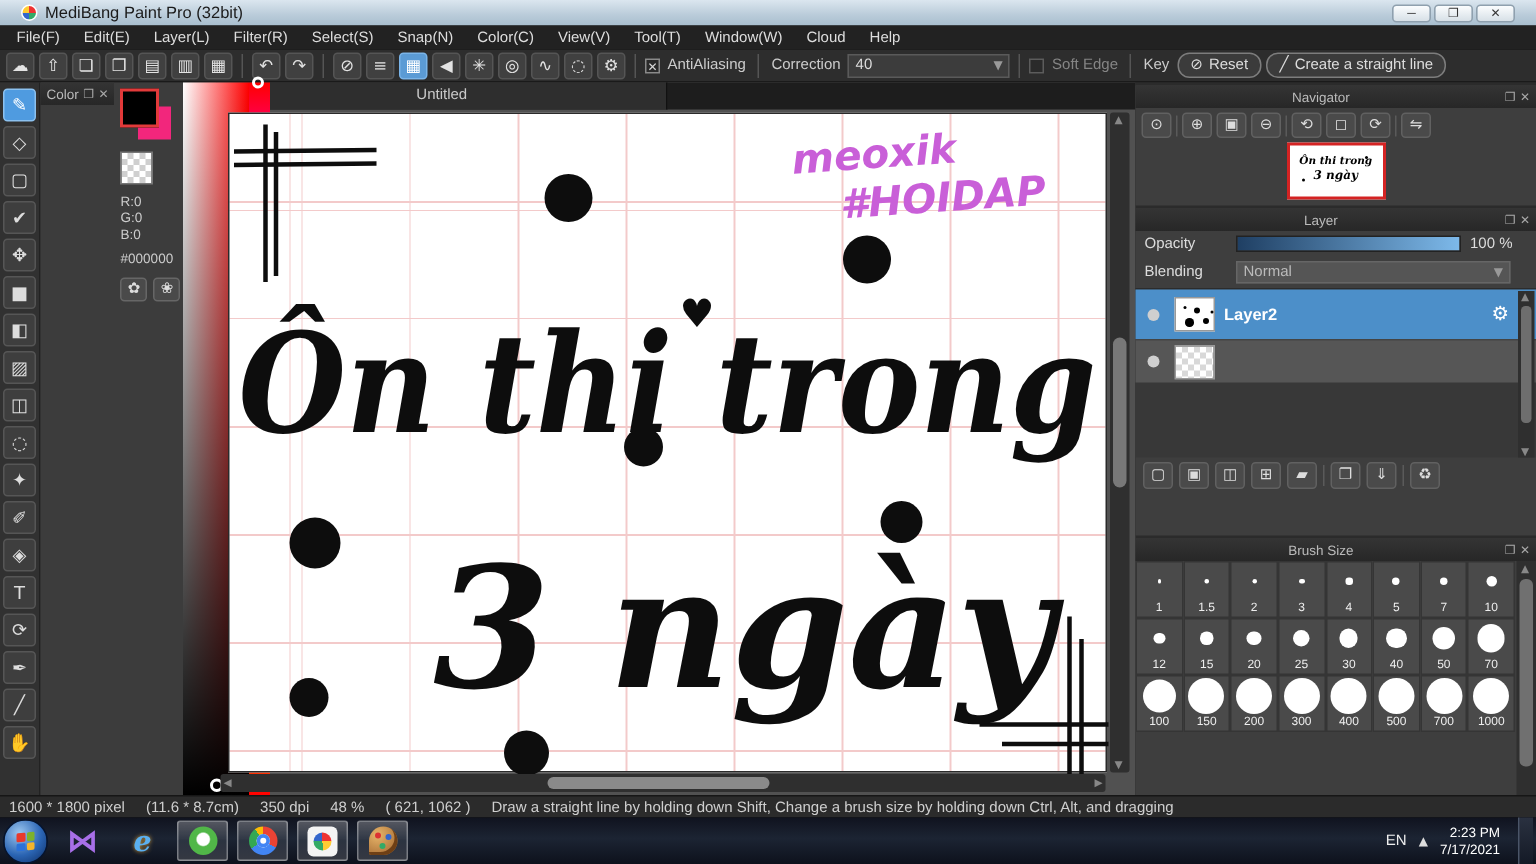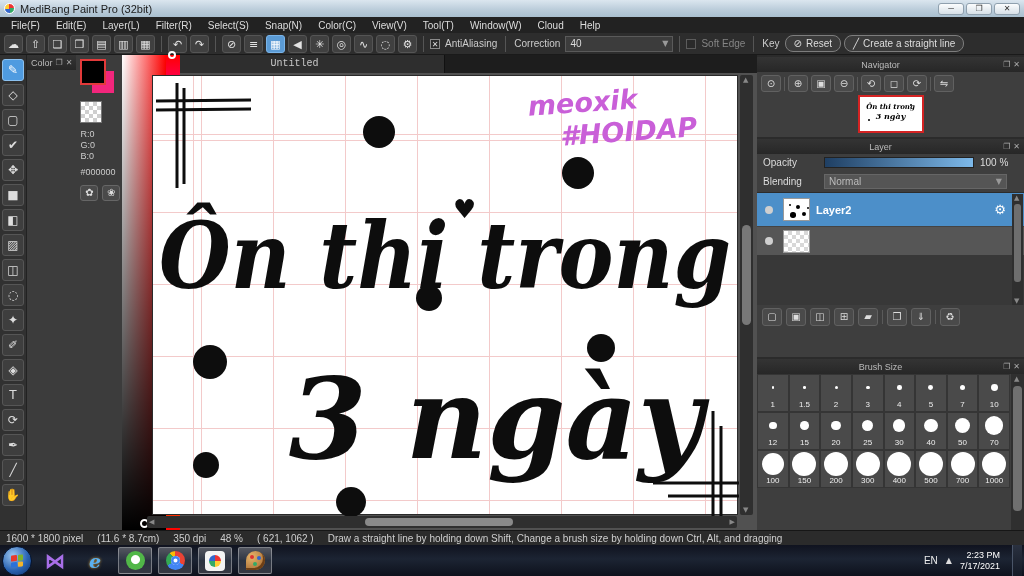--- a/index.html
+++ b/index.html
@@ -2,21 +2,21 @@
 <html><head>
 <meta charset="utf-8">
 <style>
   *{margin:0;padding:0;box-sizing:border-box;}
   html,body{width:1024px;height:576px;overflow:hidden;background:#000;}
   body{font-family:"Liberation Sans",sans-serif;color:#ddd;font-size:10px;-webkit-font-smoothing:antialiased;}
   .icon{font-family:"DejaVu Sans",sans-serif;font-style:normal;}
   .app{width:1024px;height:576px;display:flex;flex-direction:column;}
 
   
-  .titlebar{height:17px;background:linear-gradient(#dbe6ef,#b9cbd9 60%,#a9bfcf);display:flex;align-items:center;padding:0 4px;color:#1b1b1b;flex:0 0 auto;}
+  .titlebar{height:17px;background:linear-gradient(#dbe6ef,#b9cbd9 60%,#a9bfcf);display:flex;align-items:center;padding:0 14px;color:#1b1b1b;flex:0 0 auto;}
   .app-badge{width:11px;height:11px;border-radius:50%;background:conic-gradient(#e33 0 25%,#3a6 25% 50%,#36c 50% 75%,#fc3 75%);margin-right:5px;border:1px solid #fff;}
   .titlebar .title{font-size:11px;}
   .win-controls{margin-left:auto;display:flex;gap:2px;}
   .win-btn{width:26px;height:12px;border:1px solid #8fa0ae;border-radius:3px;background:linear-gradient(#fbfdfe,#d7e0e7);color:#333;font-size:8px;line-height:10px;text-align:center;}
 
   
   .menubar{height:16px;background:#222;display:flex;align-items:center;padding-left:4px;gap:2px;flex:0 0 auto;}
   .menu-item{padding:1px 7px;color:#ddd;font-size:10px;}
 
   
@@ -56,21 +56,21 @@
   .pal-row{display:flex;gap:4px;margin-top:8px;}
   .pal-btn{width:18px;height:16px;background:#4a4a4a;border:1px solid #666;border-radius:3px;color:#ddd;font-size:10px;line-height:14px;text-align:center;}
   .sv-box{position:relative;width:44px;background:linear-gradient(to bottom,rgba(0,0,0,0),#000),linear-gradient(to right,#fff,#f00);}
   .sv-cursor{position:absolute;left:18px;bottom:2px;width:9px;height:9px;border:2px solid #fff;border-radius:50%;}
   .hue-bar{position:relative;width:14px;background:linear-gradient(to bottom,#f00 0%,#f0f 17%,#00f 34%,#0ff 50%,#0f0 66%,#ff0 84%,#f00 100%);}
   .hue-cursor{position:absolute;left:2px;top:-4px;width:8px;height:8px;border:2px solid #fff;border-radius:50%;}
 
   
   .canvas-area{flex:1;display:flex;flex-direction:column;min-width:0;background:#515151;}
   .tabstrip{height:18px;background:#1d1d1d;display:flex;flex:0 0 auto;}
-  .canvas-tab{width:300px;background:#2e2e2e;border-right:1px solid #111;color:#c9c9c9;text-align:center;line-height:18px;font-size:10px;font-family:Liberation Mono, monospace;}
+  .canvas-tab{width:300px;background:#2e2e2e;border-right:1px solid #111;color:#c9c9c9;text-align:center;line-height:18px;font-size:10px;}
   .viewport{position:relative;flex:1;}
   .canvas{position:absolute;left:7px;top:2px;width:586px;height:440px;background-color:#fff;
     background-image:repeating-linear-gradient(to right,#f3caca 0 1px,transparent 1px 72px),repeating-linear-gradient(to bottom,#f3caca 0 1px,transparent 1px 72px);
     background-position:48px 0,0 64px;border:1px solid #2a2a2a;}
   .canvas svg{position:absolute;inset:0;}
   .vscroll{position:absolute;right:4px;top:2px;width:13px;height:440px;background:#2f2f2f;border-radius:2px;}
   .vscroll .thumb{position:absolute;left:2px;top:150px;width:9px;height:100px;background:#787878;border-radius:5px;}
   .vscroll .arr,.hscroll .arr{position:absolute;color:#888;font-size:7px;}
   .hscroll{position:absolute;left:2px;bottom:2px;height:12px;width:calc(100% - 22px);background:#2f2f2f;border-radius:2px;}
   .hscroll .thumb{position:absolute;top:2px;left:37%;width:25%;height:8px;background:#8a8a8a;border-radius:4px;}

